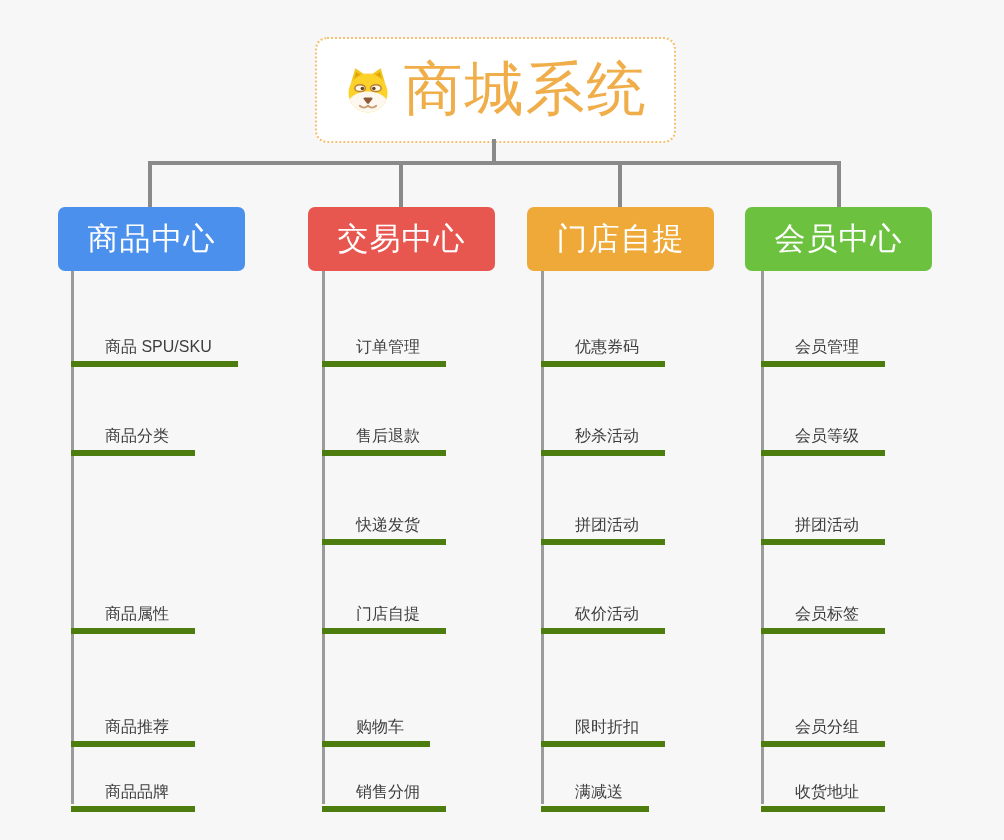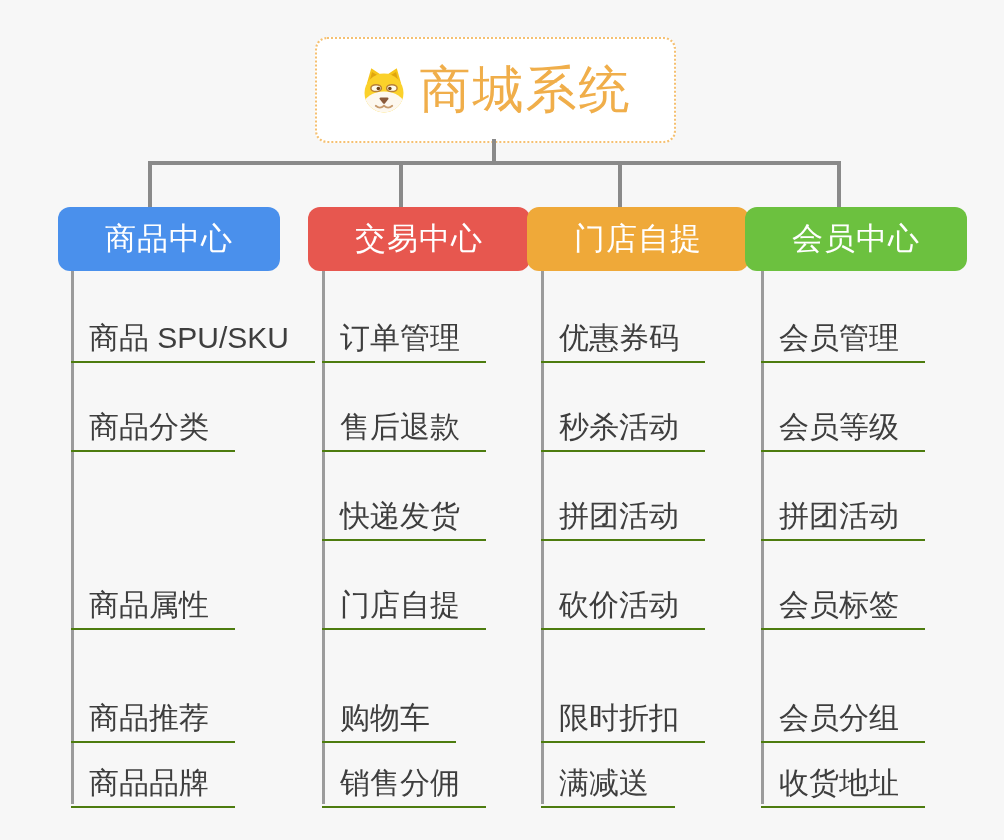--- a/index.html
+++ b/index.html
@@ -11,50 +11,50 @@
   }
   .canvas{position:relative;width:1004px;height:840px;background:#f7f7f7;}
 
   
   .root-node{
     position:absolute;left:315px;top:37px;width:361px;height:106px;
     background:#ffffff;border:2px dotted #f5c071;border-radius:12px;
     box-sizing:border-box;
     display:flex;align-items:center;justify-content:center;gap:12px;
   }
-  .root-title{font-size:51px;letter-spacing:2px;color:#f0ae4a;font-weight:500;}
+  .root-title{font-size:59px;letter-spacing:2px;color:#f0ae4a;font-weight:500;}
   .doge{width:48px;height:48px;flex:0 0 auto;}
 
   
   .conn{position:absolute;background:#8a8a8a;}
   .stem{left:492px;top:139px;width:4px;height:26px;}
   .hbar{left:148px;top:161px;width:693px;height:4px;}
   .drop{top:161px;width:4px;height:46px;}
   .drop.d0{left:148px;} .drop.d1{left:399px;} .drop.d2{left:618px;} .drop.d3{left:837px;}
 
   
   .branch-box{
-    position:absolute;top:207px;width:222px;height:64px;border-radius:12px;
+    position:absolute;top:207px;width:187px;height:64px;border-radius:7px;
     display:flex;align-items:center;justify-content:center;
     color:#ffffff;font-size:31px;letter-spacing:1px;box-sizing:border-box;
   }
   .branch-box.b0{left:58px;} .branch-box.b1{left:308px;}
   .branch-box.b2{left:527px;} .branch-box.b3{left:745px;}
 
   
   .trunk{position:absolute;top:271px;width:3px;height:533px;background:#9b9b9b;}
   .trunk.c0{left:71px;} .trunk.c1{left:322px;} .trunk.c2{left:541px;} .trunk.c3{left:761px;}
 
   
   .leaf{
     position:absolute;height:36px;box-sizing:content-box;
     display:inline-flex;align-items:flex-end;
-    padding:0 26px 5px 18px;
-    border-bottom:2px solid #4d7c0f;
-    font-size:30px;color:#3e3e3e;white-space:nowrap;line-height:1.2;
+    padding:0 26px 5px 34px;
+    border-bottom:6px solid #4d7c0f;
+    font-size:16px;color:#3e3e3e;white-space:nowrap;line-height:1.2;
   }
   .leaf.c0{left:71px;} .leaf.c1{left:322px;} .leaf.c2{left:541px;} .leaf.c3{left:761px;}
   .leaf.t0{top:320px;} .leaf.t1{top:409px;} .leaf.t2{top:498px;}
   .leaf.t3{top:587px;} .leaf.t4{top:700px;text-align:right;} .leaf.t5{top:765px;}
 </style>
 </head>
 <body>
 
 <div class="canvas">
 

